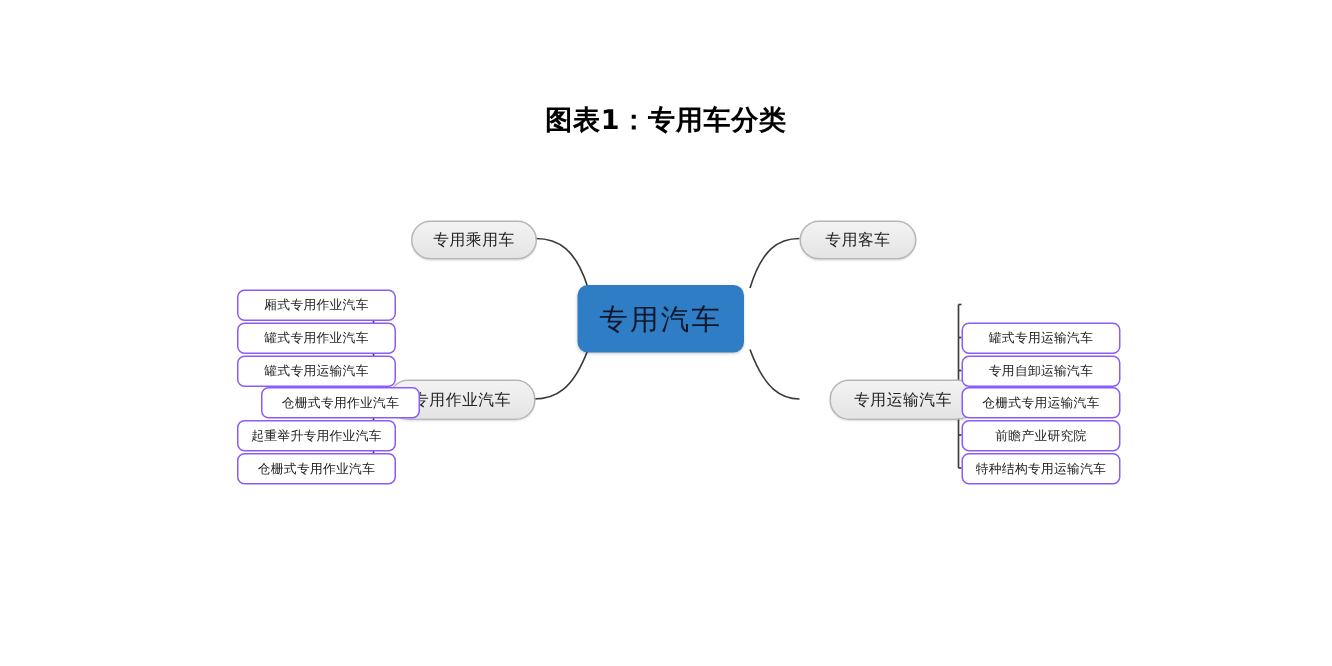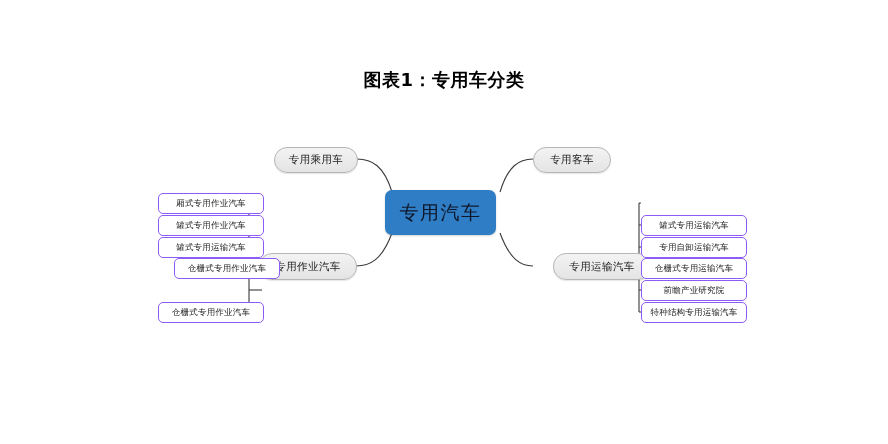--- a/index.html
+++ b/index.html
@@ -126,20 +126,21 @@
 
   <div class="branch b-tl">专用乘用车</div>
   <div class="branch b-tr">专用客车</div>
   <div class="branch b-bl">专用作业汽车</div>
   <div class="branch b-br">专用运输汽车</div>
 
   <div class="leaf leaf-left" style="top:193px;">厢式专用作业汽车</div>
   <div class="leaf leaf-left" style="top:215px;">罐式专用作业汽车</div>
   <div class="leaf leaf-left" style="top:237px;">罐式专用运输汽车</div>
   <div class="leaf leaf-left" style="top:258px;margin-left:16px;">仓栅式专用作业汽车</div>
+  <div class="leaf leaf-left" style="top:280px;">起重举升专用作业汽车</div>
   <div class="leaf leaf-left" style="top:302px;">仓栅式专用作业汽车</div>
 
   <div class="leaf leaf-right" style="top:215px;">罐式专用运输汽车</div>
   <div class="leaf leaf-right" style="top:237px;">专用自卸运输汽车</div>
   <div class="leaf leaf-right" style="top:258px;">仓栅式专用运输汽车</div>
   <div class="leaf leaf-right" style="top:280px;">前瞻产业研究院</div>
   <div class="leaf leaf-right" style="top:302px;">特种结构专用运输汽车</div>
 
 
 </div>

